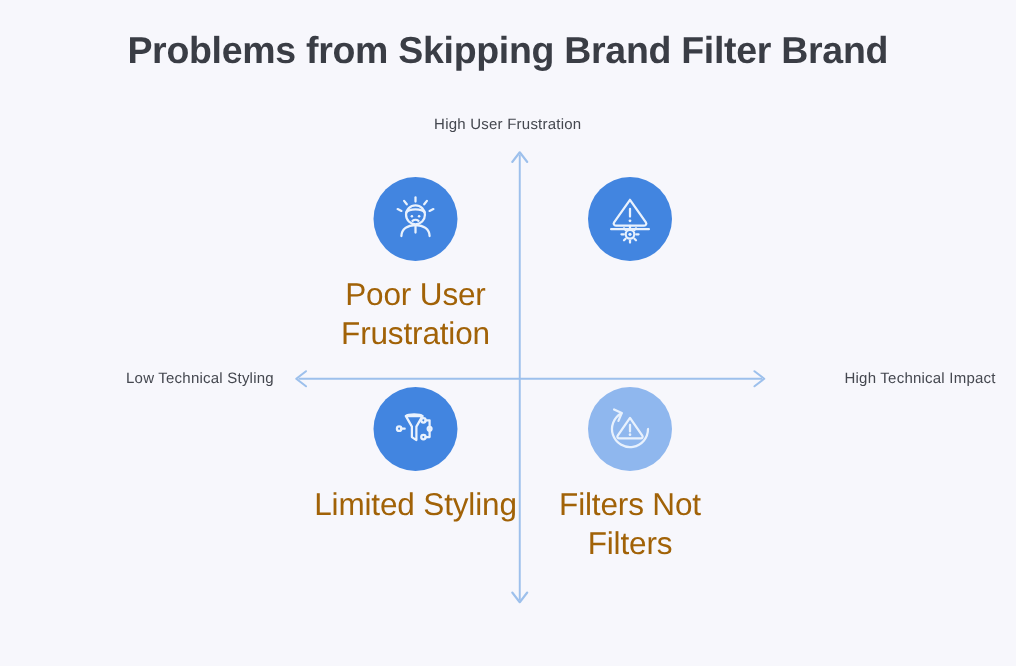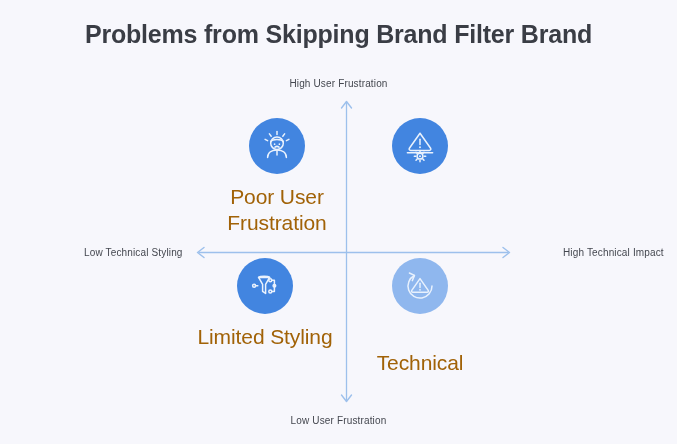--- a/index.html
+++ b/index.html
@@ -78,21 +78,21 @@
   }
 
   
   .quadrant {
     position: absolute;
     width: 170px;
     text-align: center;
   }
   .q-tl { left: 192px; top: 118px; }
   .q-tr { left: 335px; top: 118px; }
-  .q-bl { left: 180px; top: 258px; }
+  .q-bl { left: 192px; top: 258px; }
   .q-br { left: 335px; top: 258px; }
 
   .icon-badge {
     width: 56px;
     height: 56px;
     border-radius: 50%;
     margin: 0 auto;
     display: flex;
     align-items: center;
     justify-content: center;
@@ -128,21 +128,20 @@
     <path d="M341.5,108 L346.5,101.5 L351.5,108" fill="none" stroke="#9dc0ec" stroke-width="1.4" stroke-linecap="round" stroke-linejoin="round"></path>
     <path d="M341.5,395 L346.5,401.5 L351.5,395" fill="none" stroke="#9dc0ec" stroke-width="1.4" stroke-linecap="round" stroke-linejoin="round"></path>
 
     <line x1="199" y1="252.5" x2="508" y2="252.5" stroke="#9dc0ec" stroke-width="1.3"></line>
     <path d="M204,247.5 L197.5,252.5 L204,257.5" fill="none" stroke="#9dc0ec" stroke-width="1.4" stroke-linecap="round" stroke-linejoin="round"></path>
     <path d="M503,247.5 L509.5,252.5 L503,257.5" fill="none" stroke="#9dc0ec" stroke-width="1.4" stroke-linecap="round" stroke-linejoin="round"></path>
   </svg>
 
   <div class="axis-label axis-label-top">High User Frustration</div>
 
-  <div class="axis-label axis-label-bottom">Low User Frustration</div>
 
   <div class="axis-label axis-label-left">Low Technical Styling</div>
 
   <div class="axis-label axis-label-right">High Technical Impact</div>
 
   <div class="quadrant q-tl">
     <div class="icon-badge dark">
       <svg width="36" height="36" viewBox="0 0 36 36" xmlns="http://www.w3.org/2000/svg" fill="none" stroke="#eaf2fd" stroke-width="1.5" stroke-linecap="round" stroke-linejoin="round">
 
         <circle cx="18" cy="15.2" r="6.3"></circle>
@@ -224,18 +223,18 @@
         <path d="M30.0,18 A12,12 0 1 1 12.3,7.5"></path>
         <path d="M7.4,5.0 L12.5,7.4 L10.3,12.6"></path>
 
         <path d="M18,10.6 L26.2,22.4 C26.8,23.3 26.2,24.3 25.2,24.3
                  L10.8,24.3 C9.8,24.3 9.2,23.3 9.8,22.4 Z"></path>
         <path d="M18,15.3 L18,19.6"></path>
         <circle cx="18" cy="21.8" r="0.9" fill="#e8f1fd" stroke="none"></circle>
       </svg>
     </div>
     <div class="quad-label">
-      <br>
-      <span>Technical</span>
+      <span>Filters Not</span><br>
+      <span>Filters</span>
     </div>
   </div>
 
 </div>
 
 </body></html>

